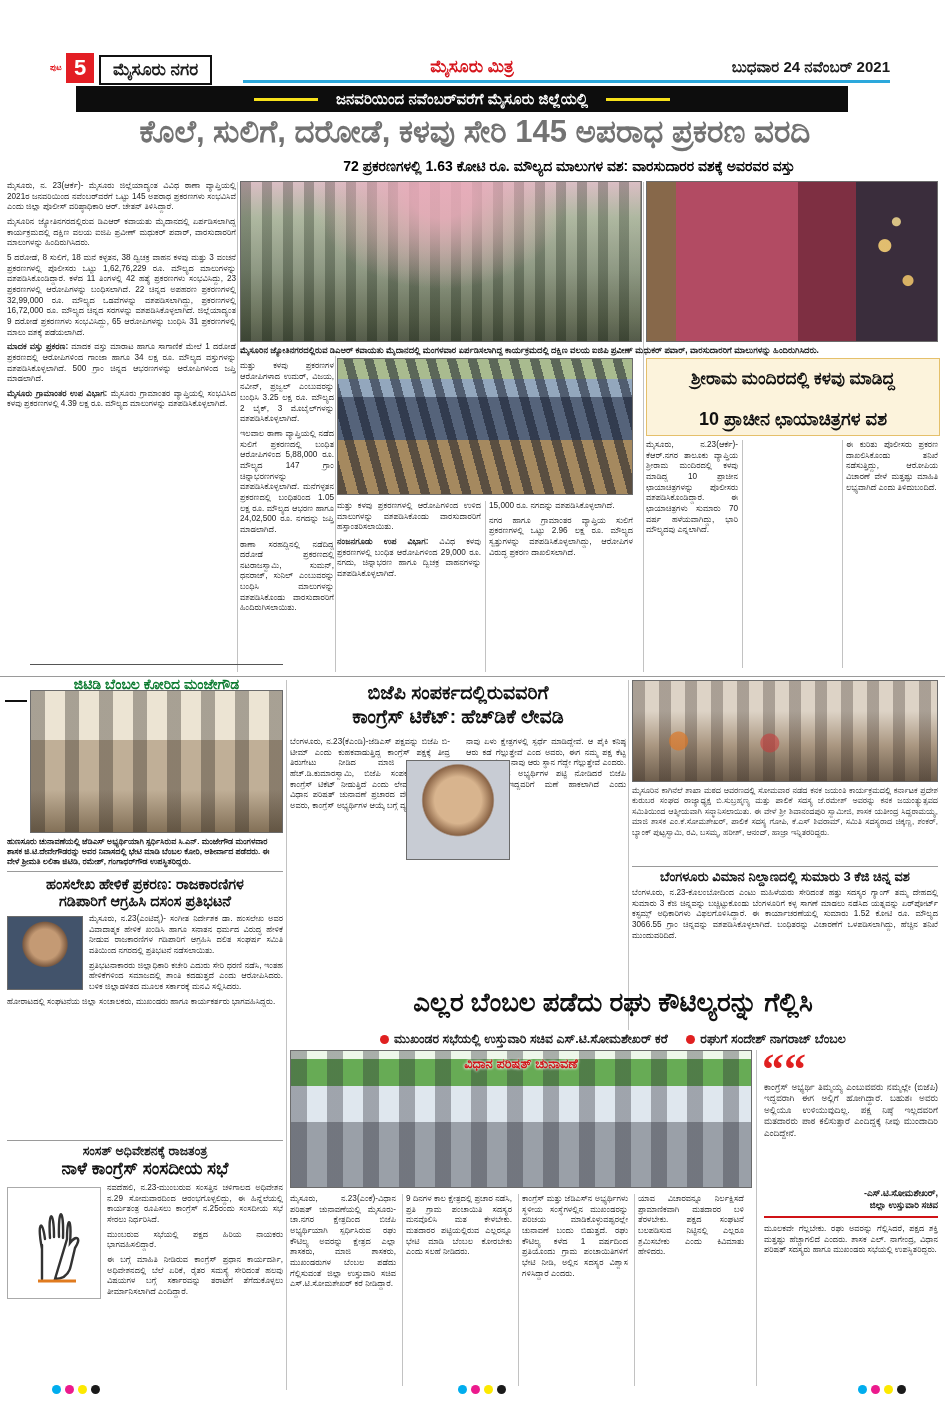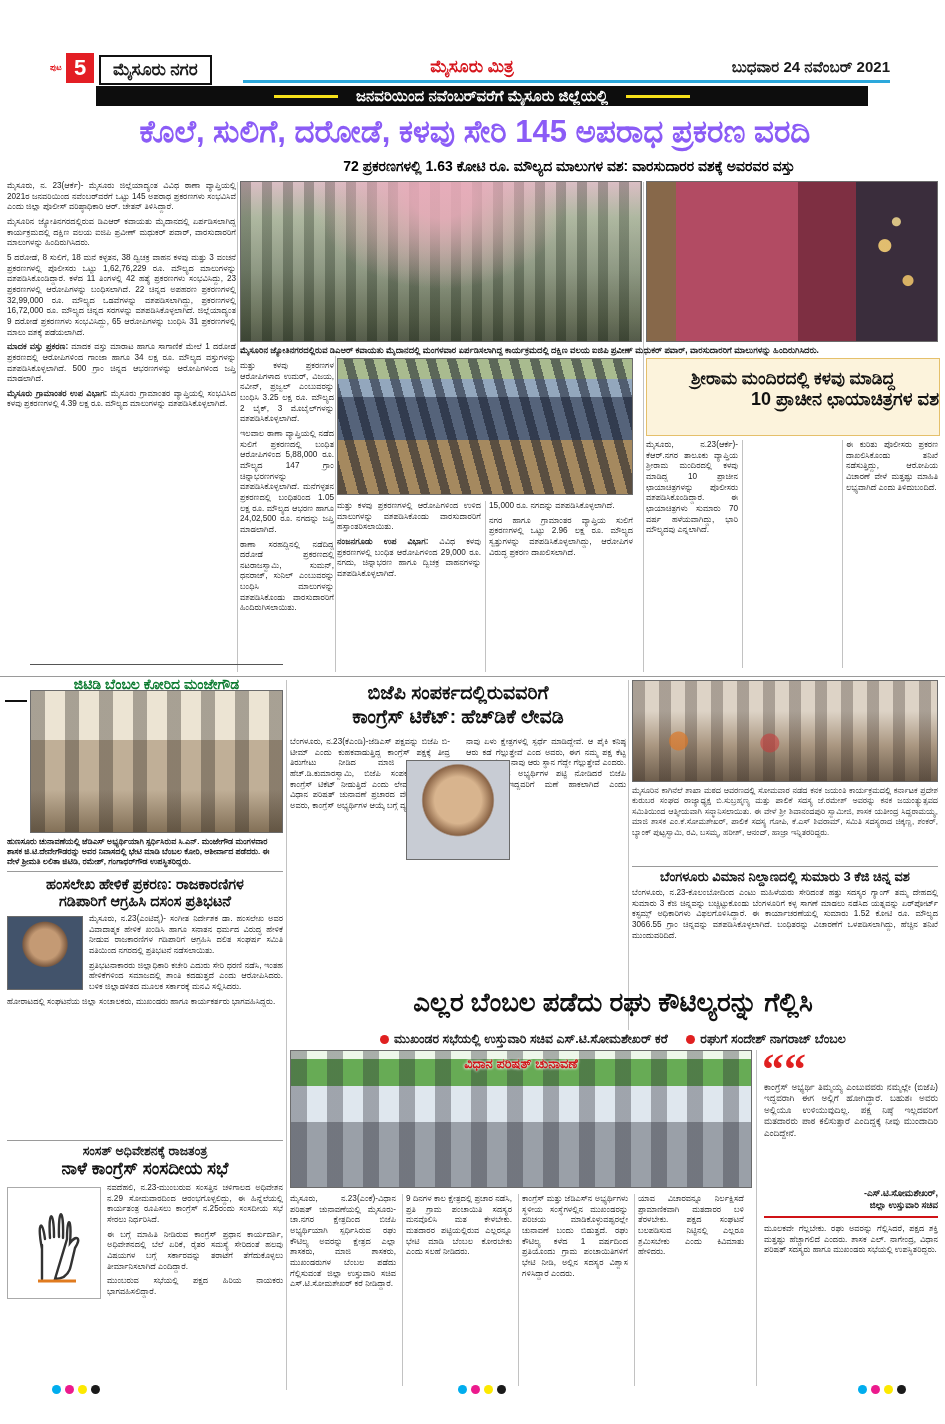--- a/index.html
+++ b/index.html
@@ -10,28 +10,28 @@
   .bt p{margin:0 0 4px 0;}
   .cap{font-size:8.4px;font-weight:bold;line-height:1.25;overflow:hidden;}
   .photo{border:1px solid #6b6b6b;box-sizing:border-box;}
   .vline{width:1px;background:#c2c2c2;}
   .hline{height:1px;background:#9a9a9a;}
   .center{text-align:center;}
   .bold{font-weight:bold;}
   #pageno-box{background:#e31e24;color:#fff;font-weight:bold;font-size:22px;
               width:28px;height:30px;line-height:30px;text-align:center;}
   #section-box{border:2px solid #111;background:#fff;font-weight:bold;font-size:17px;
-               line-height:26px;padding:0 12px;height:26px;font-family:Liberation Serif, serif;}
+               line-height:26px;padding:0 12px;height:26px;}
   #masthead{color:#d6151c;font-weight:bold;font-size:17px;}
   #dateline{font-weight:bold;font-size:15px;}
   #blueline{background:#2ca8dc;height:3px;}
   #kicker-banner{background:#0d0d0d;color:#fff;font-weight:bold;font-size:15px;
                  display:flex;align-items:center;justify-content:center;gap:18px;}
   .ydash{width:64px;height:3px;background:#f7e11a;}
-  #main-headline{color:#8b5cf6;font-weight:bold;font-size:31px;line-height:1.05;}
+  #main-headline{color:#737373;font-weight:bold;font-size:31px;line-height:1.05;}
   #sub-headline{font-weight:bold;font-size:14px;color:#000000;}
   .story-head{font-weight:bold;color:#111;line-height:1.15;}
   .green-head{color:#0b7a2e;font-weight:bold;font-size:14px;border-top:1px solid #555;padding-top:11px;}
   #cream-box{background:#fcf3dc;border:1px solid #e5c06b;}
   .lead-in{font-weight:bold;}
   .bullet-dot{display:inline-block;width:9px;height:9px;border-radius:50%;background:#e02020;margin-right:5px;vertical-align:middle;}
   .bullet-txt{font-weight:bold;font-size:12.5px;vertical-align:middle;}
   #quote-mark{font-family:"Liberation Serif",serif;font-size:44px;color:#e02020;line-height:.8;font-weight:bold;}
   .quote-sig{font-weight:bold;font-size:9px;text-align:right;}
   .dot{width:9px;height:9px;border-radius:50%;display:inline-block;margin-right:4px;}
@@ -68,21 +68,21 @@
 
 <div id="page">
 
   <div class="abs" style="left:50px;top:63px;font-size:8px;color:#e31e24;font-weight:bold;">ಪುಟ</div>
   <div class="abs" id="pageno-box" style="left:66px;top:53px;">5</div>
   <div class="abs" id="section-box" style="left:99px;top:55px;">ಮೈಸೂರು ನಗರ</div>
   <div class="abs center" id="masthead" style="left:372px;top:57px;width:200px;">ಮೈಸೂರು ಮಿತ್ರ</div>
   <div class="abs" id="dateline" style="right:55px;top:58px;">ಬುಧವಾರ 24 ನವೆಂಬರ್ 2021</div>
   <div class="abs" id="blueline" style="left:243px;top:80px;width:647px;"></div>
 
-  <div class="abs" id="kicker-banner" style="left:96px;top:86px;width:772px;height:20px;">
+  <div class="abs" id="kicker-banner" style="left:76px;top:86px;width:772px;height:26px;">
     <span class="ydash"></span>
     <span>ಜನವರಿಯಿಂದ ನವೆಂಬರ್‌ವರೆಗೆ ಮೈಸೂರು ಜಿಲ್ಲೆಯಲ್ಲಿ</span>
     <span class="ydash"></span>
   </div>
 
   <div class="abs center" id="main-headline" style="left:55px;top:116px;width:840px;">ಕೊಲೆ, ಸುಲಿಗೆ, ದರೋಡೆ, ಕಳವು ಸೇರಿ 145 ಅಪರಾಧ ಪ್ರಕರಣ ವರದಿ</div>
   <div class="abs center" id="sub-headline" style="left:245px;top:158px;width:648px;">72 ಪ್ರಕರಣಗಳಲ್ಲಿ 1.63 ಕೋಟಿ ರೂ. ಮೌಲ್ಯದ ಮಾಲುಗಳ ವಶ: ವಾರಸುದಾರರ ವಶಕ್ಕೆ ಅವರವರ ವಸ್ತು</div>
 
   <div class="abs bt" style="left:7px;top:181px;width:229px;height:492px;">
     <p>ಮೈಸೂರು, ನ. 23(ಆರ್ಕೆ)- ಮೈಸೂರು ಜಿಲ್ಲೆಯಾದ್ಯಂತ ವಿವಿಧ ಠಾಣಾ ವ್ಯಾಪ್ತಿಯಲ್ಲಿ 2021ರ ಜನವರಿಯಿಂದ ನವೆಂಬರ್‌ವರೆಗೆ ಒಟ್ಟು 145 ಅಪರಾಧ ಪ್ರಕರಣಗಳು ಸಂಭವಿಸಿವೆ ಎಂದು ಜಿಲ್ಲಾ ಪೊಲೀಸ್ ವರಿಷ್ಠಾಧಿಕಾರಿ ಆರ್. ಚೇತನ್ ತಿಳಿಸಿದ್ದಾರೆ.</p>
@@ -108,21 +108,21 @@
     <p>ಮತ್ತು ಕಳವು ಪ್ರಕರಣಗಳಲ್ಲಿ ಆರೋಪಿಗಳಿಂದ ಉಳಿದ ಮಾಲುಗಳನ್ನು ವಶಪಡಿಸಿಕೊಂಡು ವಾರಸುದಾರರಿಗೆ ಹಸ್ತಾಂತರಿಸಲಾಯಿತು.</p>
     <p><span class="lead-in">ನಂಜನಗೂಡು ಉಪ ವಿಭಾಗ:</span> <span>ವಿವಿಧ ಕಳವು ಪ್ರಕರಣಗಳಲ್ಲಿ ಬಂಧಿತ ಆರೋಪಿಗಳಿಂದ 29,000 ರೂ. ನಗದು, ಚಿನ್ನಾಭರಣ ಹಾಗೂ ದ್ವಿಚಕ್ರ ವಾಹನಗಳನ್ನು ವಶಪಡಿಸಿಕೊಳ್ಳಲಾಗಿದೆ.</span></p>
   </div>
   <div class="abs bt" style="left:489px;top:501px;width:144px;height:171px;">
     <p>15,000 ರೂ. ನಗದನ್ನು ವಶಪಡಿಸಿಕೊಳ್ಳಲಾಗಿದೆ.</p>
     <p>ನಗರ ಹಾಗೂ ಗ್ರಾಮಾಂತರ ವ್ಯಾಪ್ತಿಯ ಸುಲಿಗೆ ಪ್ರಕರಣಗಳಲ್ಲಿ ಒಟ್ಟು 2.96 ಲಕ್ಷ ರೂ. ಮೌಲ್ಯದ ಸ್ವತ್ತುಗಳನ್ನು ವಶಪಡಿಸಿಕೊಳ್ಳಲಾಗಿದ್ದು, ಆರೋಪಿಗಳ ವಿರುದ್ಧ ಪ್ರಕರಣ ದಾಖಲಿಸಲಾಗಿದೆ.</p>
   </div>
 
   <div class="abs center" id="cream-box" style="left:646px;top:358px;width:292px;height:76px;">
     <div class="story-head" style="font-size:17px;margin-top:10px;">ಶ್ರೀರಾಮ ಮಂದಿರದಲ್ಲಿ ಕಳವು ಮಾಡಿದ್ದ</div>
-    <div class="story-head" style="font-size:18px;margin-top:0;text-align:right;">10 ಪ್ರಾಚೀನ ಛಾಯಾಚಿತ್ರಗಳ ವಶ</div>
+    <div class="story-head" style="font-size:18px;margin-top:20px;">10 ಪ್ರಾಚೀನ ಛಾಯಾಚಿತ್ರಗಳ ವಶ</div>
   </div>
   <div class="abs bt" style="left:646px;top:440px;width:92px;height:232px;">
     <p>ಮೈಸೂರು, ನ.23(ಆರ್ಕೆ)-ಕೆಆರ್.ನಗರ ತಾಲೂಕು ವ್ಯಾಪ್ತಿಯ ಶ್ರೀರಾಮ ಮಂದಿರದಲ್ಲಿ ಕಳವು ಮಾಡಿದ್ದ 10 ಪ್ರಾಚೀನ ಛಾಯಾಚಿತ್ರಗಳನ್ನು ಪೊಲೀಸರು ವಶಪಡಿಸಿಕೊಂಡಿದ್ದಾರೆ. ಈ ಛಾಯಾಚಿತ್ರಗಳು ಸುಮಾರು 70 ವರ್ಷ ಹಳೆಯವಾಗಿದ್ದು, ಭಾರಿ ಮೌಲ್ಯದವು ಎನ್ನಲಾಗಿದೆ.</p>
   </div>
   <div class="abs bt" style="left:846px;top:440px;width:92px;height:232px;">
     <p>ಈ ಕುರಿತು ಪೊಲೀಸರು ಪ್ರಕರಣ ದಾಖಲಿಸಿಕೊಂಡು ತನಿಖೆ ನಡೆಸುತ್ತಿದ್ದು, ಆರೋಪಿಯ ವಿಚಾರಣೆ ವೇಳೆ ಮತ್ತಷ್ಟು ಮಾಹಿತಿ ಲಭ್ಯವಾಗಿದೆ ಎಂದು ತಿಳಿದುಬಂದಿದೆ.</p>
   </div>
 
   <div class="abs vline" style="left:237px;top:182px;height:490px;"></div>
   <div class="abs vline" style="left:335px;top:356px;height:316px;"></div>
@@ -151,22 +151,22 @@
   <div class="abs center bold" style="left:7px;top:1144px;width:276px;font-size:12.5px;">ಸಂಸತ್ ಅಧಿವೇಶನಕ್ಕೆ ರಾಜತಂತ್ರ</div>
   <div class="abs center story-head" style="left:7px;top:1159px;width:276px;font-size:17px;">ನಾಳೆ ಕಾಂಗ್ರೆಸ್ ಸಂಸದೀಯ ಸಭೆ</div>
   <div class="abs bt" style="left:7px;top:1183px;width:276px;height:202px;">
     <div style="float:left;width:92px;height:110px;margin:4px 6px 2px 0;border:1px solid #aaa;display:flex;align-items:center;justify-content:center;">
       <svg width="60" height="84" viewBox="0 0 60 84">
         <path d="M18 78 V44 M18 48 C13 22 18 16 21 38 M26 37 C24 8 30 8 30 36 M35 36 C34 5 40 6 39 37 M43 38 C43 14 48 16 46 42 C52 34 58 36 51 47 L47 64 C45 74 40 78 31 78 Z" fill="none" stroke="#333" stroke-width="2.4" stroke-linecap="round"></path>
         <path d="M14 80 H52" stroke="#e07b1f" stroke-width="3"></path>
       </svg>
     </div>
     <p>ನವದೆಹಲಿ, ನ.23-ಮುಂಬರುವ ಸಂಸತ್ತಿನ ಚಳಿಗಾಲದ ಅಧಿವೇಶನ ನ.29 ಸೋಮವಾರದಿಂದ ಆರಂಭಗೊಳ್ಳಲಿದ್ದು, ಈ ಹಿನ್ನೆಲೆಯಲ್ಲಿ ಕಾರ್ಯತಂತ್ರ ರೂಪಿಸಲು ಕಾಂಗ್ರೆಸ್ ನ.25ರಂದು ಸಂಸದೀಯ ಸಭೆ ಸೇರಲು ನಿರ್ಧರಿಸಿದೆ.</p>
+    <p>ಮುಂಬರುವ ಸಭೆಯಲ್ಲಿ ಪಕ್ಷದ ಹಿರಿಯ ನಾಯಕರು ಭಾಗವಹಿಸಲಿದ್ದಾರೆ.</p>
     <p>ಈ ಬಗ್ಗೆ ಮಾಹಿತಿ ನೀಡಿರುವ ಕಾಂಗ್ರೆಸ್ ಪ್ರಧಾನ ಕಾರ್ಯದರ್ಶಿ, ಅಧಿವೇಶನದಲ್ಲಿ ಬೆಲೆ ಏರಿಕೆ, ರೈತರ ಸಮಸ್ಯೆ ಸೇರಿದಂತೆ ಹಲವು ವಿಷಯಗಳ ಬಗ್ಗೆ ಸರ್ಕಾರವನ್ನು ತರಾಟೆಗೆ ತೆಗೆದುಕೊಳ್ಳಲು ತೀರ್ಮಾನಿಸಲಾಗಿದೆ ಎಂದಿದ್ದಾರೆ.</p>
-    <p>ಮುಂಬರುವ ಸಭೆಯಲ್ಲಿ ಪಕ್ಷದ ಹಿರಿಯ ನಾಯಕರು ಭಾಗವಹಿಸಲಿದ್ದಾರೆ.</p>
   </div>
 
   <div class="abs center story-head" style="left:290px;top:706px;width:336px;font-size:19px;">ಕಾಂಗ್ರೆಸ್ ಟಿಕೆಟ್: ಹೆಚ್‌ಡಿಕೆ ಲೇವಡಿ</div>
   <div class="abs center story-head" style="left:290px;top:682px;width:336px;font-size:19px;">ಬಿಜೆಪಿ ಸಂಪರ್ಕದಲ್ಲಿರುವವರಿಗೆ</div>
   <div class="abs bt" style="left:290px;top:737px;width:160px;height:288px;">
     <p>ಬೆಂಗಳೂರು, ನ.23(ಕೆಎಂಡಿ)-ಜೆಡಿಎಸ್ ಪಕ್ಷವನ್ನು ಬಿಜೆಪಿ ಬಿ-ಟೀಮ್ ಎಂದು ಕುಹಕವಾಡುತ್ತಿದ್ದ ಕಾಂಗ್ರೆಸ್ ಪಕ್ಷಕ್ಕೆ ತೀವ್ರ ತಿರುಗೇಟು ನೀಡಿದ ಮಾಜಿ ಮುಖ್ಯಮಂತ್ರಿ ಹೆಚ್.ಡಿ.ಕುಮಾರಸ್ವಾಮಿ, ಬಿಜೆಪಿ ಸಂಪರ್ಕದಲ್ಲಿರುವವರಿಗೆ ಕಾಂಗ್ರೆಸ್ ಟಿಕೆಟ್ ನೀಡುತ್ತಿದೆ ಎಂದು ಲೇವಡಿ ಮಾಡಿದ್ದಾರೆ. ವಿಧಾನ ಪರಿಷತ್ ಚುನಾವಣೆ ಪ್ರಚಾರದ ವೇಳೆ ಮಾತನಾಡಿದ ಅವರು, ಕಾಂಗ್ರೆಸ್ ಅಭ್ಯರ್ಥಿಗಳ ಆಯ್ಕೆ ಬಗ್ಗೆ ವ್ಯಂಗ್ಯವಾಡಿದರು.</p>
   </div>
   <div class="abs bt" style="left:466px;top:737px;width:160px;height:288px;">
     <p>ನಾವು ಏಳು ಕ್ಷೇತ್ರಗಳಲ್ಲಿ ಸ್ಪರ್ಧೆ ಮಾಡಿದ್ದೇವೆ. ಆ ಪೈಕಿ ಕನಿಷ್ಠ ಆರು ಕಡೆ ಗೆಲ್ಲುತ್ತೇವೆ ಎಂದ ಅವರು, ಈಗ ನಮ್ಮ ಪಕ್ಷ ಕೆಟ್ಟ ಪರಿಸ್ಥಿತಿಯಲ್ಲಿಲ್ಲ, ನಾವು ಆರು ಸ್ಥಾನ ಗೆದ್ದೇ ಗೆಲ್ಲುತ್ತೇವೆ ಎಂದರು. ಕಾಂಗ್ರೆಸ್ ಪಕ್ಷದ ಅಭ್ಯರ್ಥಿಗಳ ಪಟ್ಟಿ ನೋಡಿದರೆ ಬಿಜೆಪಿ ಸಂಪರ್ಕದಲ್ಲಿ ಇದ್ದವರಿಗೆ ಮಣೆ ಹಾಕಲಾಗಿದೆ ಎಂದು ವ್ಯಂಗ್ಯವಾಡಿದರು.</p>
   </div>

